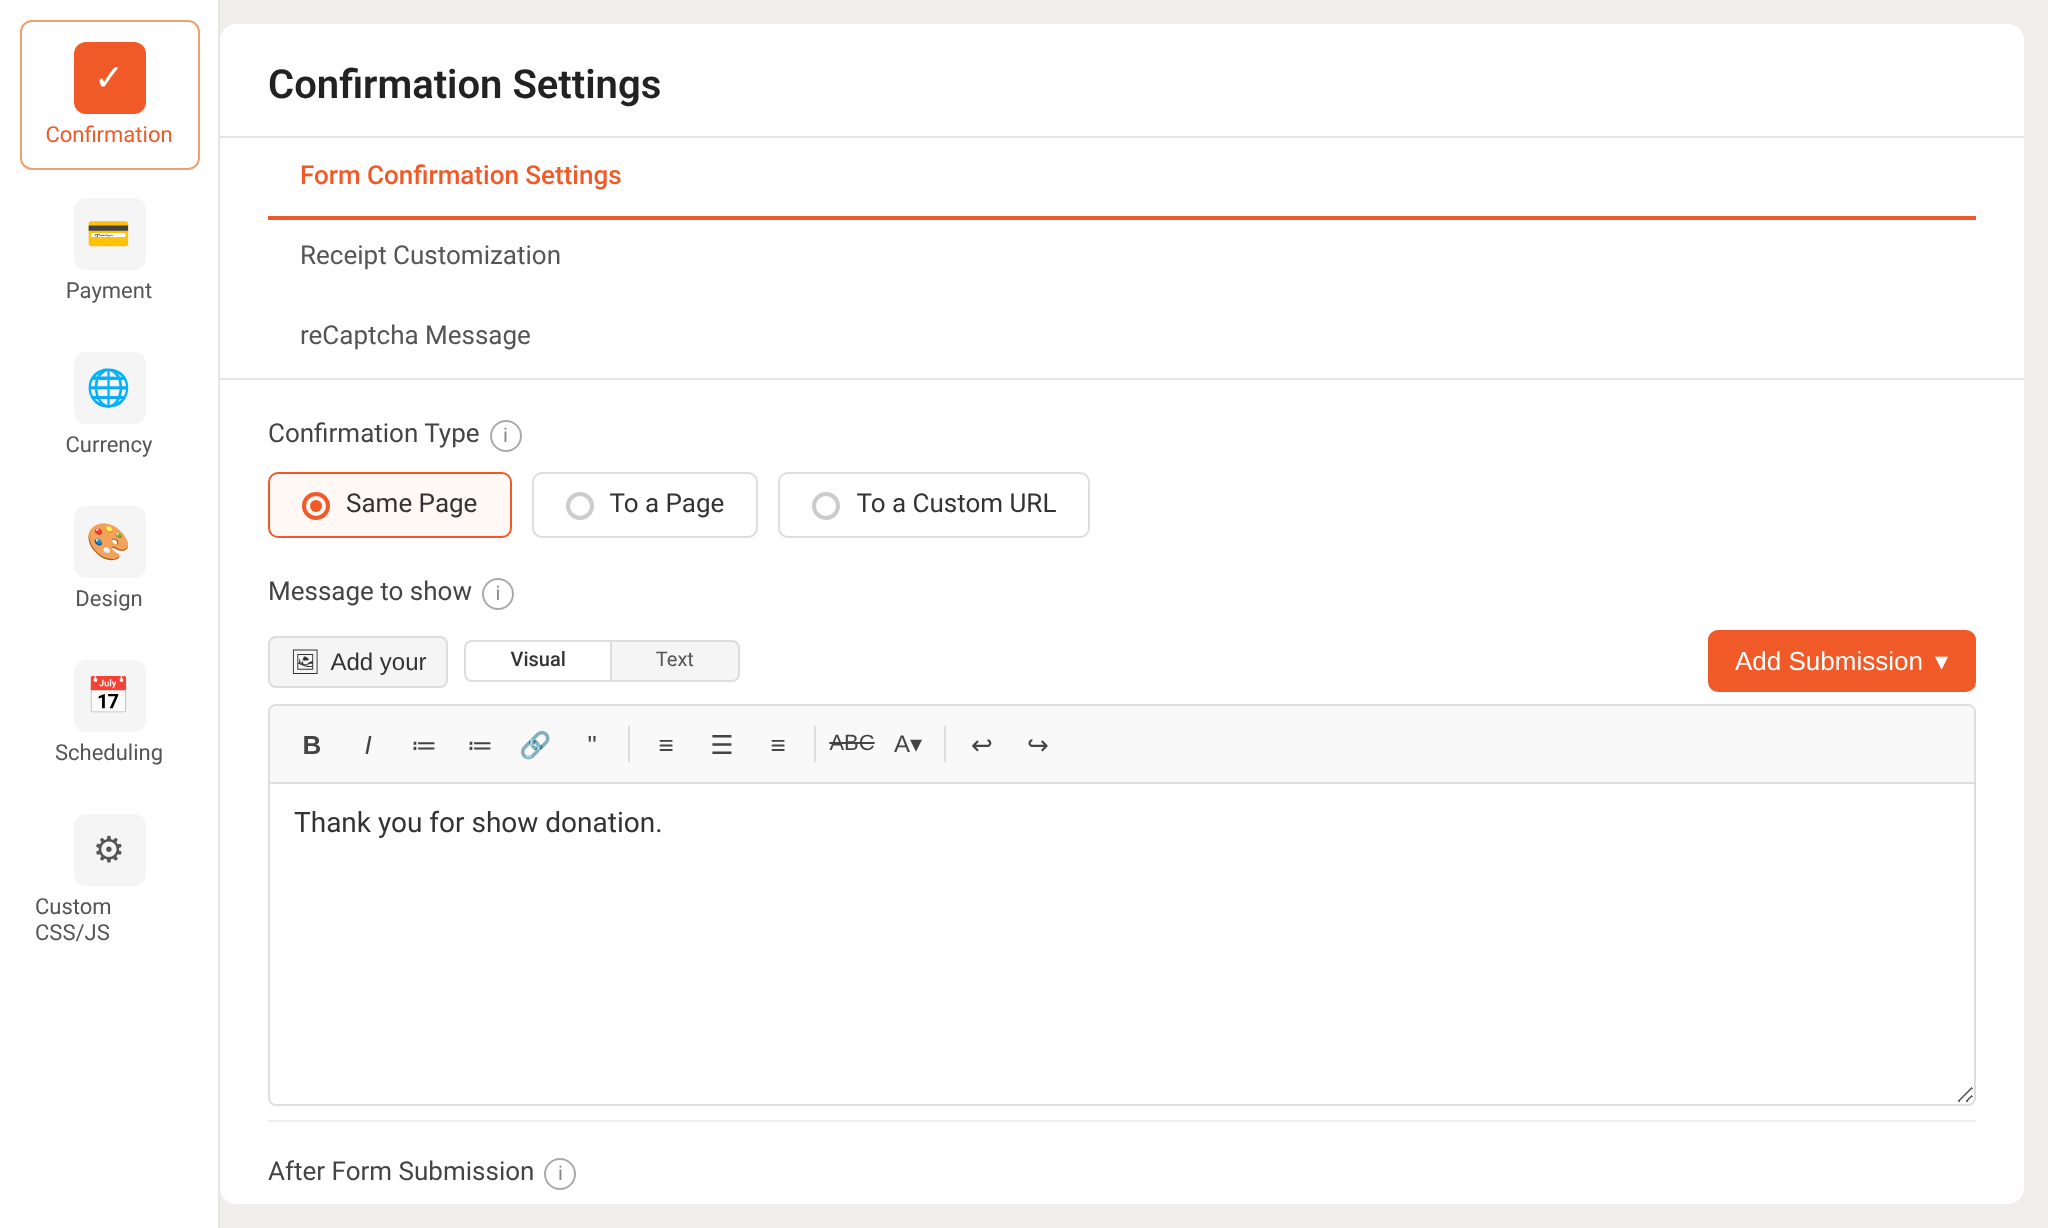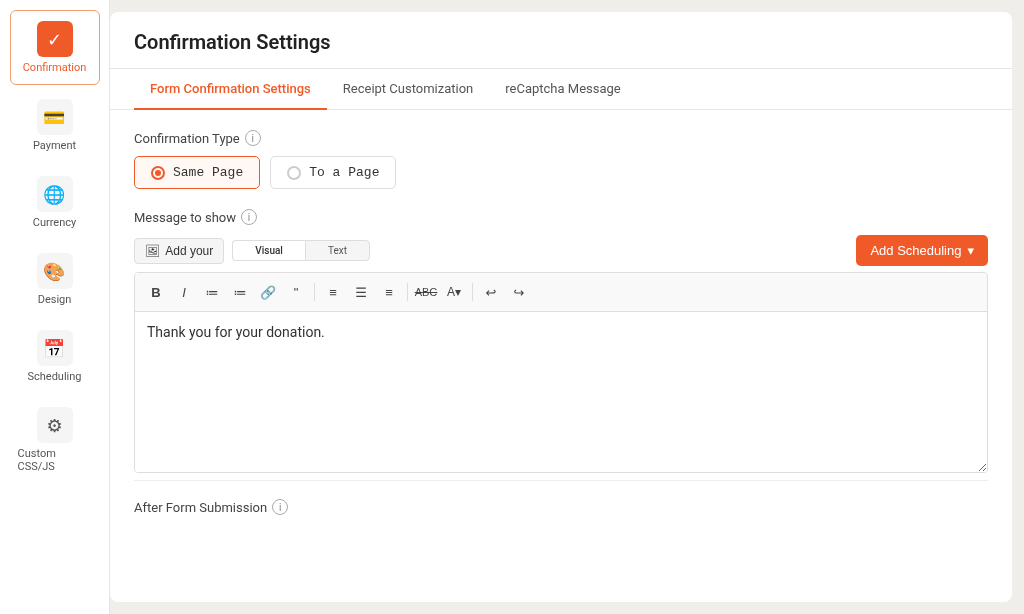--- a/index.html
+++ b/index.html
@@ -84,20 +84,21 @@
       color: #222;
       padding: 18px 24px 14px;
       border-bottom: 1px solid #e5e5e5;
     }
 
     
     .tabs {
       display: flex;
       border-bottom: 1px solid #e5e5e5;
       padding: 0 24px;
+      flex-direction: column;
     }
     .tab {
       padding: 12px 16px;
       font-size: 13px;
       cursor: pointer;
       color: #555;
       border-bottom: 2px solid transparent;
       margin-bottom: -1px;
       white-space: nowrap;
     }
@@ -113,21 +114,20 @@
       padding: 20px 24px;
       overflow-y: auto;
     }
 
     
     .section-label {
       font-size: 13px;
       color: #444;
       margin-bottom: 10px;
       display: flex;
-      align-items: center;
       gap: 5px;
     }
     .info-icon {
       width: 16px;
       height: 16px;
       border-radius: 50%;
       border: 1px solid #aaa;
       display: inline-flex;
       align-items: center;
       justify-content: center;
@@ -146,21 +146,20 @@
       display: flex;
       align-items: center;
       gap: 8px;
       padding: 8px 16px;
       border: 1px solid #ddd;
       border-radius: 5px;
       cursor: pointer;
       font-size: 13px;
       color: #333;
       background: #fff;
-      font-family: Liberation Mono, monospace;
     }
     .radio-option.selected {
       border-color: #f05a28;
       background: #fff8f5;
     }
     .radio-dot {
       width: 14px;
       height: 14px;
       border-radius: 50%;
       border: 2px solid #ccc;
@@ -350,41 +349,47 @@
     <div class="radio-dot">
       <div class="radio-dot-inner"></div>
     </div>
     <span>Same Page</span>
   </div>
         <div class="radio-option">
     <div class="radio-dot">
       
     </div>
     <span>To a Page</span>
+  </div>
+        <div class="radio-option">
+    <div class="radio-dot">
+      
+    </div>
+    <span>To a Custom URL</span>
   </div>
       </div>
 
     <div class="message-section">
       <div class="section-label">
         <span>Message to show</span>
         <span class="info-icon">i</span>
       </div>
       <div class="editor-toolbar-top">
         <div class="editor-actions-left">
           <button class="add-media-btn">
             <span>🖼</span>
             <span>Add your</span>
           </button>
           <div class="editor-view-tabs">
             <div class="editor-view-tab active">Visual</div>
             <div class="editor-view-tab">Text</div>
           </div>
         </div>
         <button class="add-shortcodes-btn">
-          <span>Add Scheduling</span>
+          <span>Add Submission</span>
           <span>▾</span>
         </button>
       </div>
       <div class="editor-box">
         <div class="editor-format-bar">
           <button class="fmt-btn">
               <b>B</b>
             </button>
           <button class="fmt-btn">
               <i>I</i>
@@ -397,21 +402,21 @@
           <button class="fmt-btn">≡</button>
           <button class="fmt-btn">☰</button>
           <button class="fmt-btn">≡</button>
           <div class="fmt-sep"></div>
           <button class="fmt-btn" style="font-size:11px;text-decoration:line-through;">ABC</button>
           <button class="fmt-btn" style="font-size:12px;">A▾</button>
           <div class="fmt-sep"></div>
           <button class="fmt-btn">↩</button>
           <button class="fmt-btn">↪</button>
         </div>
-        <div class="editor-content" contenteditable="true" style="">Thank you for your donation.</div>
+        <div class="editor-content" contenteditable="true" style="">Thank you for show donation.</div>
       </div>
     </div>
 
     <div class="after-submission">
       <div class="section-label">
         <span>After Form Submission</span>
         <span class="info-icon">i</span>
       </div>
     </div>
   </div>

